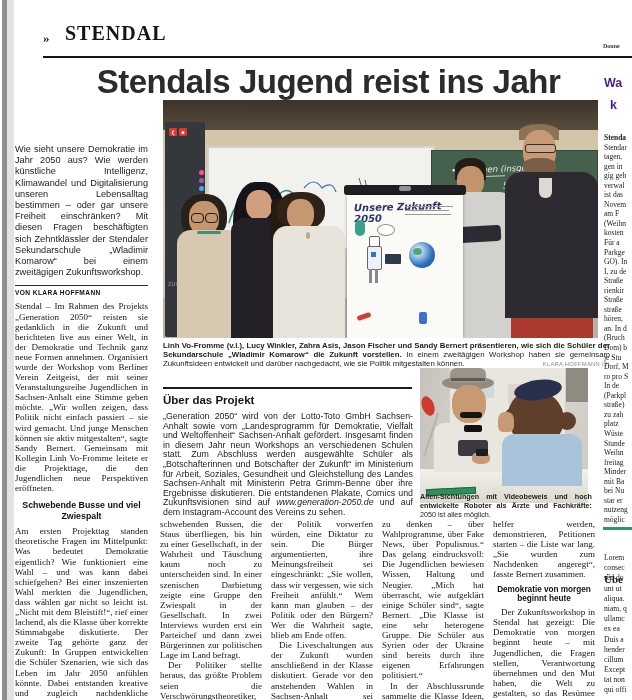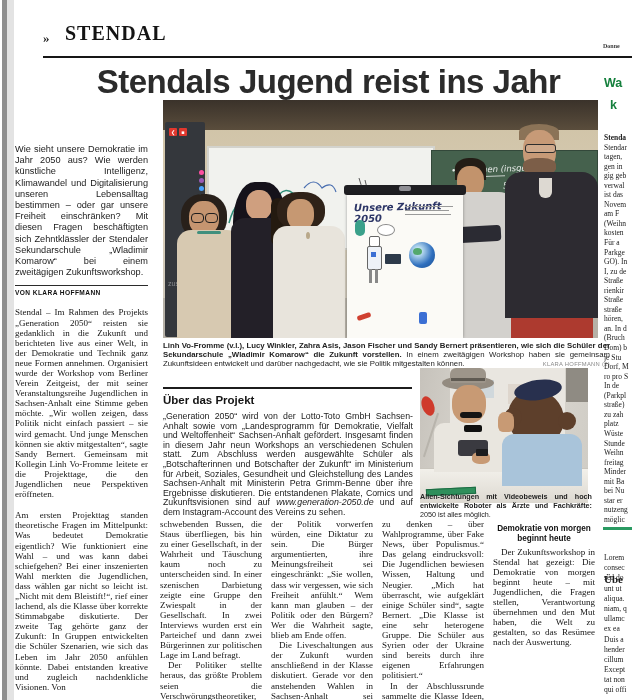--- a/index.html
+++ b/index.html
@@ -16,21 +16,21 @@
              font:700 6px "Liberation Serif",serif;color:#3a3a3a;}
   .header-rule{left:43px;top:56px;width:589px;height:2px;background:#161616;}
   .main-headline{left:85px;top:64px;width:487px;text-align:center;
                  font:700 33px/1.1 "Liberation Sans",sans-serif;letter-spacing:-0.5px;color:#2b2b2b;}
   
   .left-col{left:15px;top:116px;width:133px;color:#1d1d1d;}
   .lede{font:400 9.2px/11.2px "Liberation Sans",sans-serif;text-align:justify;hyphens:auto;color:#1b1b1b;margin-top:28px;}
   .byline{margin-top:7px;border-top:1px solid #2b2b2b;padding-top:3px;
           font:700 6.6px "Liberation Sans",sans-serif;letter-spacing:0.4px;color:#111;}
   .body-serif{font:400 9px/10.1px "Liberation Serif",serif;text-align:justify;hyphens:auto;color:#151515;}
-  .left-col .body-serif{margin-top:11px;}
+  .left-col .body-serif{margin-top:5px;}
   .crosshead{font:700 8.8px/10.5px "Liberation Sans",sans-serif;text-align:center;margin:7px 0 4px 0;color:#111;}
   
   .photo{overflow:hidden;background:#c9bca0;}
   .photo *{position:absolute;}
   .photo-main{left:163px;top:100px;width:435px;height:238px;}
   .photo-alien{left:420px;top:368px;width:168px;height:135px;}
   
   .caption-main{left:163px;top:341px;width:447px;font:400 7.8px/9.2px "Liberation Sans",sans-serif;
                 text-align:justify;color:#222;}
   .caption-bold{font-weight:700;}
@@ -46,21 +46,21 @@
   .project-link{font-style:italic;}
   
   .bottom-cols{left:160px;top:519px;width:436px;height:181px;display:flex;gap:9px;overflow:hidden;}
   .bcol{width:102px;flex:0 0 102px;}
   .bcol .body-serif{margin:0;}
   .bcol .para-indent{text-indent:8px;}
   .bcol .crosshead{margin:5px 0 3px 0;font-size:8.2px;line-height:9.8px;}
   .crosshead-left{text-align:left;padding-left:12px;}
   
   .rc-frag{overflow:hidden;white-space:nowrap;}
-  .rc-headline{font:700 12.5px "Liberation Sans",sans-serif;color:#15803d;}
+  .rc-headline{font:700 12.5px "Liberation Sans",sans-serif;color:#4c1d95;}
   .rc-lines{left:604px;top:133px;width:28px;}
   .rc-lines div{height:9.55px;overflow:hidden;white-space:nowrap;
                 font:400 7.5px/9.55px "Liberation Serif",serif;color:#1a1a1a;}
   .rc-lines div:first-child{font-weight:700;}
   .green-divider{left:603px;top:527px;width:29px;height:3px;}
   .sub-article-heading{left:604px;top:533px;width:28px;overflow:hidden;white-space:nowrap;
                        font:700 11px "Liberation Serif",serif;color:#1a1a1a;margin-top:40px;}
   .lorem-lines{left:604px;top:553px;width:28px;}
   .lorem-lines div{height:10.2px;overflow:hidden;white-space:nowrap;
                    font:400 7.6px/10.2px "Liberation Serif",serif;color:#1a1a1a;}
@@ -76,20 +76,21 @@
 <div class="abs kicker-marker">»</div>
 <div class="abs section-title">STENDAL</div>
 <div class="abs date-line">Donne</div>
 <div class="abs header-rule"></div>
 <h1 class="abs main-headline" style="margin:0;">Stendals Jugend reist ins Jahr 2050</h1>
 
 <div class="abs left-col">
   <div class="lede">Wie sieht unsere Demokratie im Jahr 2050 aus? Wie werden künstliche Intelligenz, Klimawandel und Digitalisierung unseren Lebensalltag bestimmen – oder gar unsere Freiheit einschränken? Mit diesen Fragen beschäftigten sich Zehntklässler der Stendaler Sekundarschule „Wladimir Komarow“ bei einem zweitägigen Zukunftsworkshop.</div>
   <div class="byline">VON KLARA HOFFMANN</div>
   <div class="body-serif">Stendal – Im Rahmen des Projekts „Generation 2050“ reisten sie gedanklich in die Zukunft und berichteten live aus einer Welt, in der Demokratie und Technik ganz neue Formen annehmen. Organisiert wurde der Workshop vom Berliner Verein Zeitgeist, der mit seiner Veranstaltungsreihe Jugendlichen in Sachsen-Anhalt eine Stimme geben möchte. „Wir wollen zeigen, dass Politik nicht einfach passiert – sie wird gemacht. Und junge Menschen können sie aktiv mitgestalten“, sagte Sandy Bernert. Gemeinsam mit Kollegin Linh Vo-Fromme leitete er die Projekttage, die den Jugendlichen neue Perspektiven eröffneten.</div>
+  <div class="crosshead">Schwebende Busse und viel Zwiespalt</div>
   <div class="body-serif">Am ersten Projekttag standen theoretische Fragen im Mittelpunkt: Was bedeutet Demokratie eigentlich? Wie funktioniert eine Wahl – und was kann dabei schiefgehen? Bei einer inszenierten Wahl merkten die Jugendlichen, dass wählen gar nicht so leicht ist. „Nicht mit dem Bleistift!“, rief einer lachend, als die Klasse über korrekte Stimmabgabe diskutierte. Der zweite Tag gehörte ganz der Zukunft: In Gruppen entwickelten die Schüler Szenarien, wie sich das Leben im Jahr 2050 anfühlen könnte. Dabei entstanden kreative und zugleich nachdenkliche Visionen. Von</div>
 </div>
 
 <div class="abs photo photo-main">
   <div style="left:0;top:0;width:435px;height:238px;background:linear-gradient(#cfc2a4 0%,#d8cdb8 55%,#cfc8ba 75%);"></div>
   <div style="left:0;top:0;width:435px;height:30px;background:linear-gradient(#3a322a,#5a4d3c);"></div>
   <div style="left:0;top:198px;width:435px;height:40px;background:#b6b1a7;"></div>
 
   <div style="left:2px;top:22px;width:40px;height:215px;background:#34373c;border-radius:2px;"></div>
   <div style="left:6px;top:28px;width:8px;height:8px;background:#e0382e;border-radius:1px;color:#fff;font:700 5px/8px 'DejaVu Sans',sans-serif;text-align:center;">❮</div>
@@ -218,20 +219,21 @@
   </div>
   <div class="bcol">
     <div class="body-serif">der Politik vorwerfen würden, eine Diktatur zu sein. Die Bürger argumentierten, ihre Meinungsfreiheit sei eingeschränkt: „Sie wollen, dass wir vergessen, wie sich Freiheit anfühlt.“ Wem kann man glauben – der Politik oder den Bürgern? Wer die Wahrheit sagte, blieb am Ende offen.</div>
     <div class="body-serif para-indent">Die Liveschaltungen aus der Zukunft wurden anschließend in der Klasse diskutiert. Gerade vor den anstehenden Wahlen in Sachsen-Anhalt sei politische Bildung entscheidend, betonte Bernert: „Wir wollen junge Menschen befähigen, kritisch</div>
   </div>
   <div class="bcol">
     <div class="body-serif">zu denken – über Wahlprogramme, über Fake News, über Populismus.“ Das gelang eindrucksvoll: Die Jugendlichen bewiesen Wissen, Haltung und Neugier. „Mich hat überrascht, wie aufgeklärt einige Schüler sind“, sagte Bernert. „Die Klasse ist eine sehr heterogene Gruppe. Die Schüler aus Syrien oder der Ukraine sind bereits durch ihre eigenen Erfahrungen politisiert.“</div>
     <div class="body-serif para-indent">In der Abschlussrunde sammelte die Klasse Ideen, wie sie sich schon heute politisch einbringen kann: Wählen gehen, Pressefreiheit nutzen, Wahl-</div>
   </div>
   <div class="bcol">
+    <div class="body-serif">helfer werden, demonstrieren, Petitionen starten – die Liste war lang. „Sie wurden zum Nachdenken angeregt“, fasste Bernert zusammen.</div>
     <div class="crosshead">Demokratie von morgen beginnt heute</div>
     <div class="body-serif para-indent">Der Zukunftsworkshop in Stendal hat gezeigt: Die Demokratie von morgen beginnt heute – mit Jugendlichen, die Fragen stellen, Verantwortung übernehmen und den Mut haben, die Welt zu gestalten, so das Resümee nach der Auswertung.</div>
   </div>
 </div>
 
 <div class="abs rc-frag rc-headline" style="left:604px;top:76px;width:28px;">Wa</div>
 <div class="abs rc-frag rc-headline" style="left:610px;top:98px;width:22px;">k</div>
 <div class="abs rc-lines">
     <div>Stenda</div>
     <div>Stendar</div>

